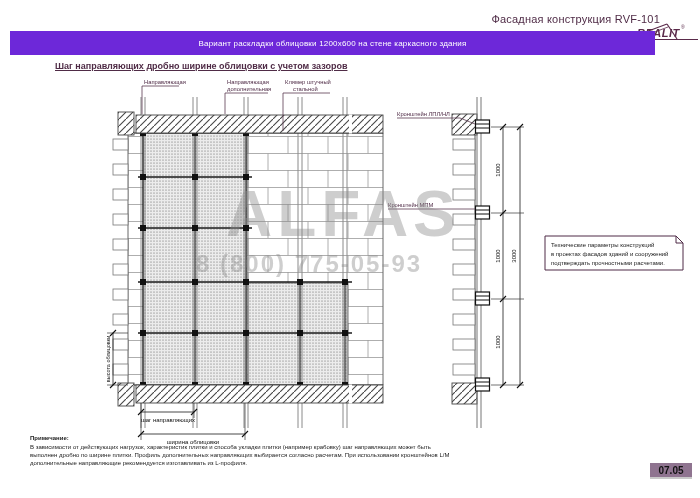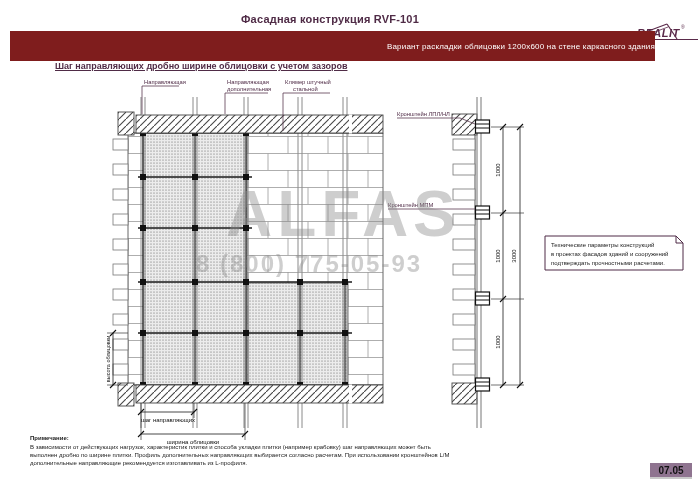--- a/index.html
+++ b/index.html
@@ -1,22 +1,22 @@
 <!DOCTYPE html>
 <html><head>
 <meta charset="utf-8">
 <style>
   html,body{margin:0;padding:0;background:#fff;}
   #page{position:relative;width:700px;height:498px;background:#fff;overflow:hidden;
         font-family:"Liberation Sans",sans-serif;}
   .abs{position:absolute;}
-  #title{top:13px;left:0;width:660px;text-align:center;font-size:11px;font-weight:bold;
+  #title{top:13px;left:0;width:660px;text-align:right;font-size:11px;font-weight:normal;
          color:#4f2b46;letter-spacing:.2px;z-index:3;}
-  #subtitle-bar{top:31px;left:10px;width:645px;height:30px;background:#7f1d1d;z-index:3;
-         display:flex;align-items:center;justify-content:flex-end;}
+  #subtitle-bar{top:31px;left:10px;width:645px;height:24px;background:#6d28d9;z-index:3;
+         display:flex;align-items:center;justify-content:center;}
   #subtitle-bar span{color:#fff;font-size:8px;letter-spacing:.2px;}
   #heading{top:61px;left:55px;font-size:9px;font-weight:bold;color:#4f2b46;z-index:3;text-decoration:underline;}
   #wm-brand{top:177px;left:226px;font-size:64px;font-weight:bold;letter-spacing:5px;
          color:#8c8c8c;opacity:.42;z-index:2;white-space:nowrap;}
   #wm-phone{top:250px;left:196px;font-size:24px;font-weight:bold;letter-spacing:2px;
          color:#8c8c8c;opacity:.42;z-index:2;white-space:nowrap;}
   #drawing{top:0;left:0;z-index:1;}
   .note{color:#222;font-size:6px;line-height:8px;white-space:nowrap;z-index:3;}
   #footnote-label{top:434px;left:30px;font-weight:bold;}
   #footnote-1{top:443px;left:30px;}

